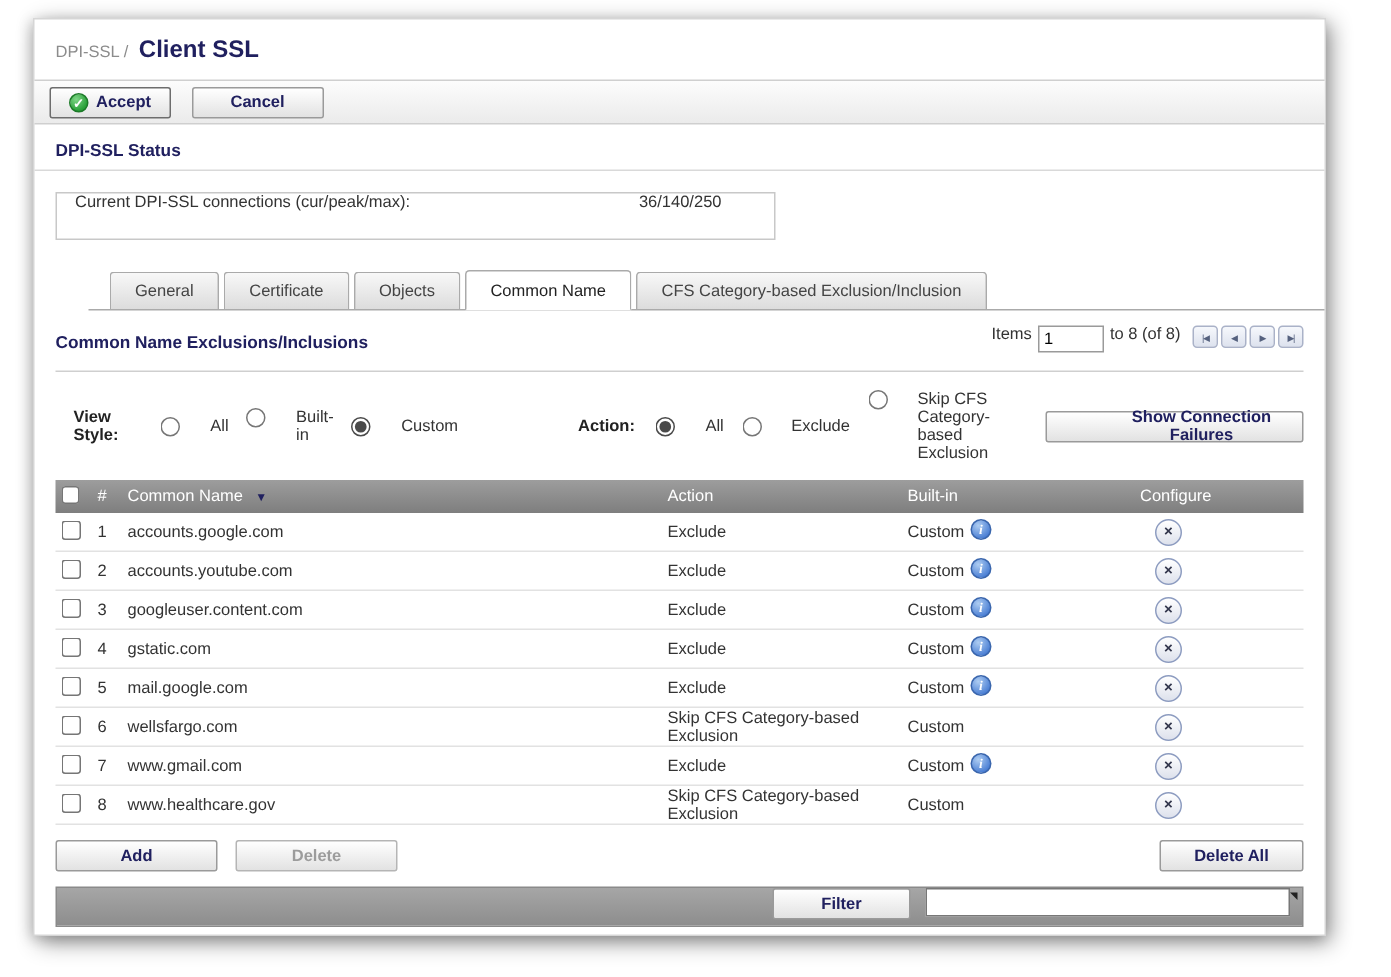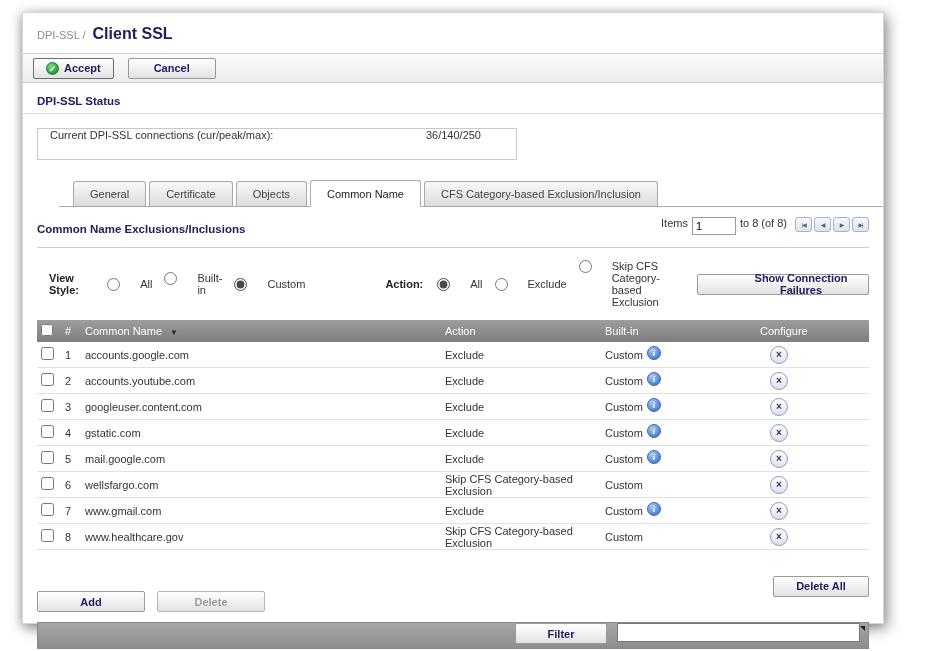--- a/index.html
+++ b/index.html
@@ -67,21 +67,21 @@
   .info-icon { width:14px; height:14px; border-radius:50%;
                background:radial-gradient(circle at 35% 28%,#aecdf2,#4b7fd4 75%); border:1px solid #3a66ad;
                color:#fff; font-size:9px; font-weight:bold; font-family:"Liberation Serif",serif; font-style:italic;
                display:flex; align-items:center; justify-content:center; margin-top:-3px; }
   .cfg-cell { padding-left:10px; }
   .cfg-btn { width:18px; height:18px; border-radius:50%; border:1px solid #8d9cc0;
              background:linear-gradient(#ffffff,#dde1ec); color:#33374d; font-size:10px; font-weight:bold;
              display:flex; align-items:center; justify-content:center; cursor:pointer; }
   
   .tbl-footer { display:flex; align-items:center; margin:10px 14px 0 14px; gap:12px; }
-  .w110 { min-width:108px;margin-top:31px; }
+  .w110 { min-width:108px; }
   .del-all { margin-left:auto; min-width:96px; }
   
   .filter-bar { margin:10px 14px 0 14px; height:27px; background:linear-gradient(#a6a6a6,#8d8d8d);
                 border:1px solid #8a8a8a; display:flex; align-items:flex-start; justify-content:flex-end;
                 gap:10px; padding:0 8px; position:relative; }
   .filter-btn { min-width:92px; font-weight:bold; }
   .filter-input { width:243px; height:19px; border:1px solid #777; font-family:inherit; font-size:11px; padding:0 4px; }
   .corner-mark { position:absolute; right:3px; top:3px; width:0; height:0;
                  border-top:5px solid #222; border-left:5px solid transparent; }
 </style>

